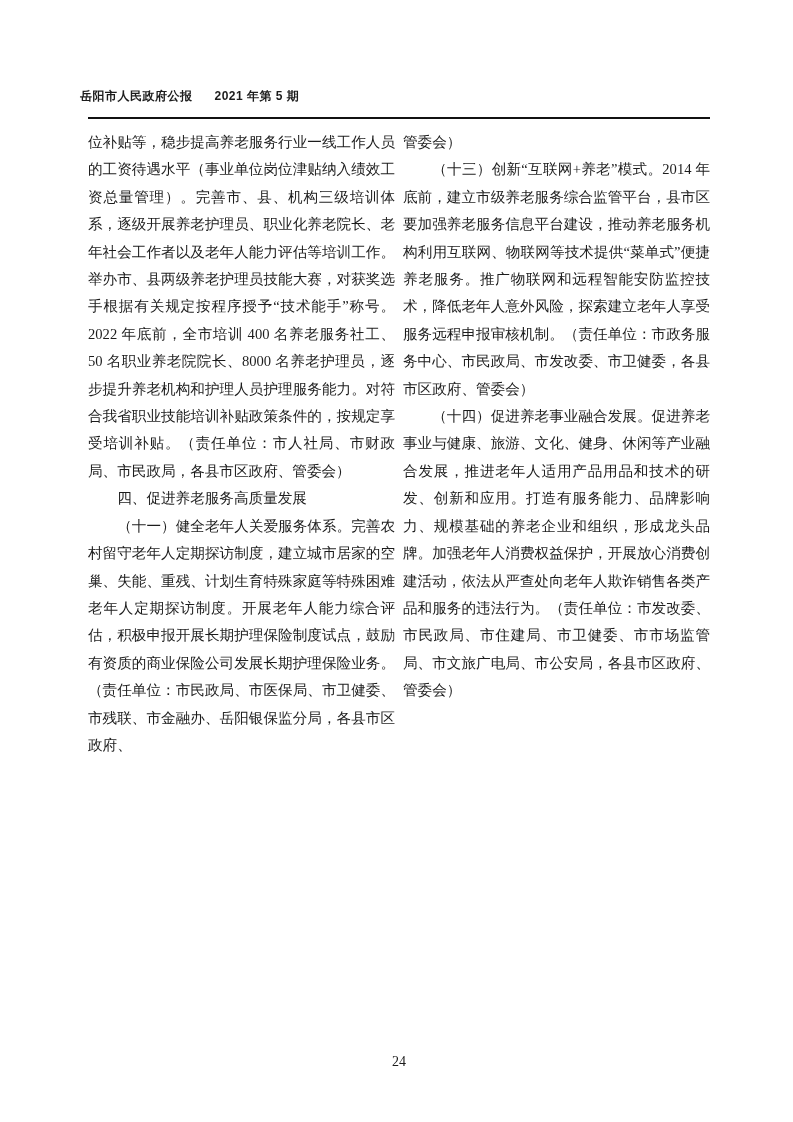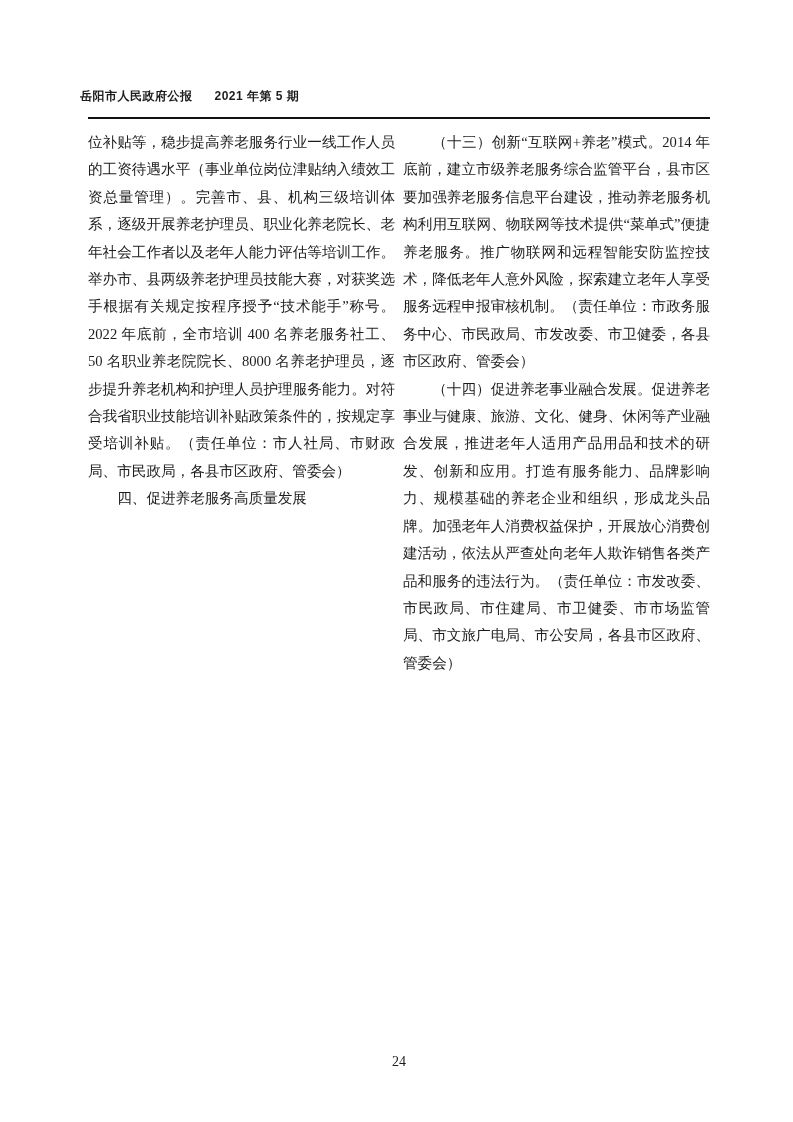--- a/index.html
+++ b/index.html
@@ -79,20 +79,22 @@
 <div class="page-header">
   <span>岳阳市人民政府公报</span><span class="issue">2021 年第 5 期</span>
 </div>
 
 <div class="header-rule"></div>
 
 <div class="columns">
   <div class="col">
     <p class="para cont">位补贴等，稳步提高养老服务行业一线工作人员的工资待遇水平（事业单位岗位津贴纳入绩效工资总量管理）。完善市、县、机构三级培训体系，逐级开展养老护理员、职业化养老院长、老年社会工作者以及老年人能力评估等培训工作。举办市、县两级养老护理员技能大赛，对获奖选手根据有关规定按程序授予“技术能手”称号。2022 年底前，全市培训 400 名养老服务社工、50 名职业养老院院长、8000 名养老护理员，逐步提升养老机构和护理人员护理服务能力。对符合我省职业技能培训补贴政策条件的，按规定享受培训补贴。（责任单位：市人社局、市财政局、市民政局，各县市区政府、管委会）</p>
     <p class="section-heading">四、促进养老服务高质量发展</p>
+    <p class="para">（十一）健全老年人关爱服务体系。完善农村留守老年人定期探访制度，建立城市居家的空巢、失能、重残、计划生育特殊家庭等特殊困难老年人定期探访制度。开展老年人能力综合评估，积极申报开展长期护理保险制度试点，鼓励有资质的商业保险公司发展长期护理保险业务。（责任单位：市民政局、市医保局、市卫健委、市残联、市金融办、岳阳银保监分局，各县市区政府、</p>
   </div>
   <div class="col">
+    <p class="para cont">管委会）</p>
     <p class="para">（十三）创新“互联网+养老”模式。2014 年底前，建立市级养老服务综合监管平台，县市区要加强养老服务信息平台建设，推动养老服务机构利用互联网、物联网等技术提供“菜单式”便捷养老服务。推广物联网和远程智能安防监控技术，降低老年人意外风险，探索建立老年人享受服务远程申报审核机制。（责任单位：市政务服务中心、市民政局、市发改委、市卫健委，各县市区政府、管委会）</p>
     <p class="para">（十四）促进养老事业融合发展。促进养老事业与健康、旅游、文化、健身、休闲等产业融合发展，推进老年人适用产品用品和技术的研发、创新和应用。打造有服务能力、品牌影响力、规模基础的养老企业和组织，形成龙头品牌。加强老年人消费权益保护，开展放心消费创建活动，依法从严查处向老年人欺诈销售各类产品和服务的违法行为。（责任单位：市发改委、市民政局、市住建局、市卫健委、市市场监管局、市文旅广电局、市公安局，各县市区政府、管委会）</p>
   </div>
 </div>
 
 <div class="page-number">24</div>
 
 </body></html>

